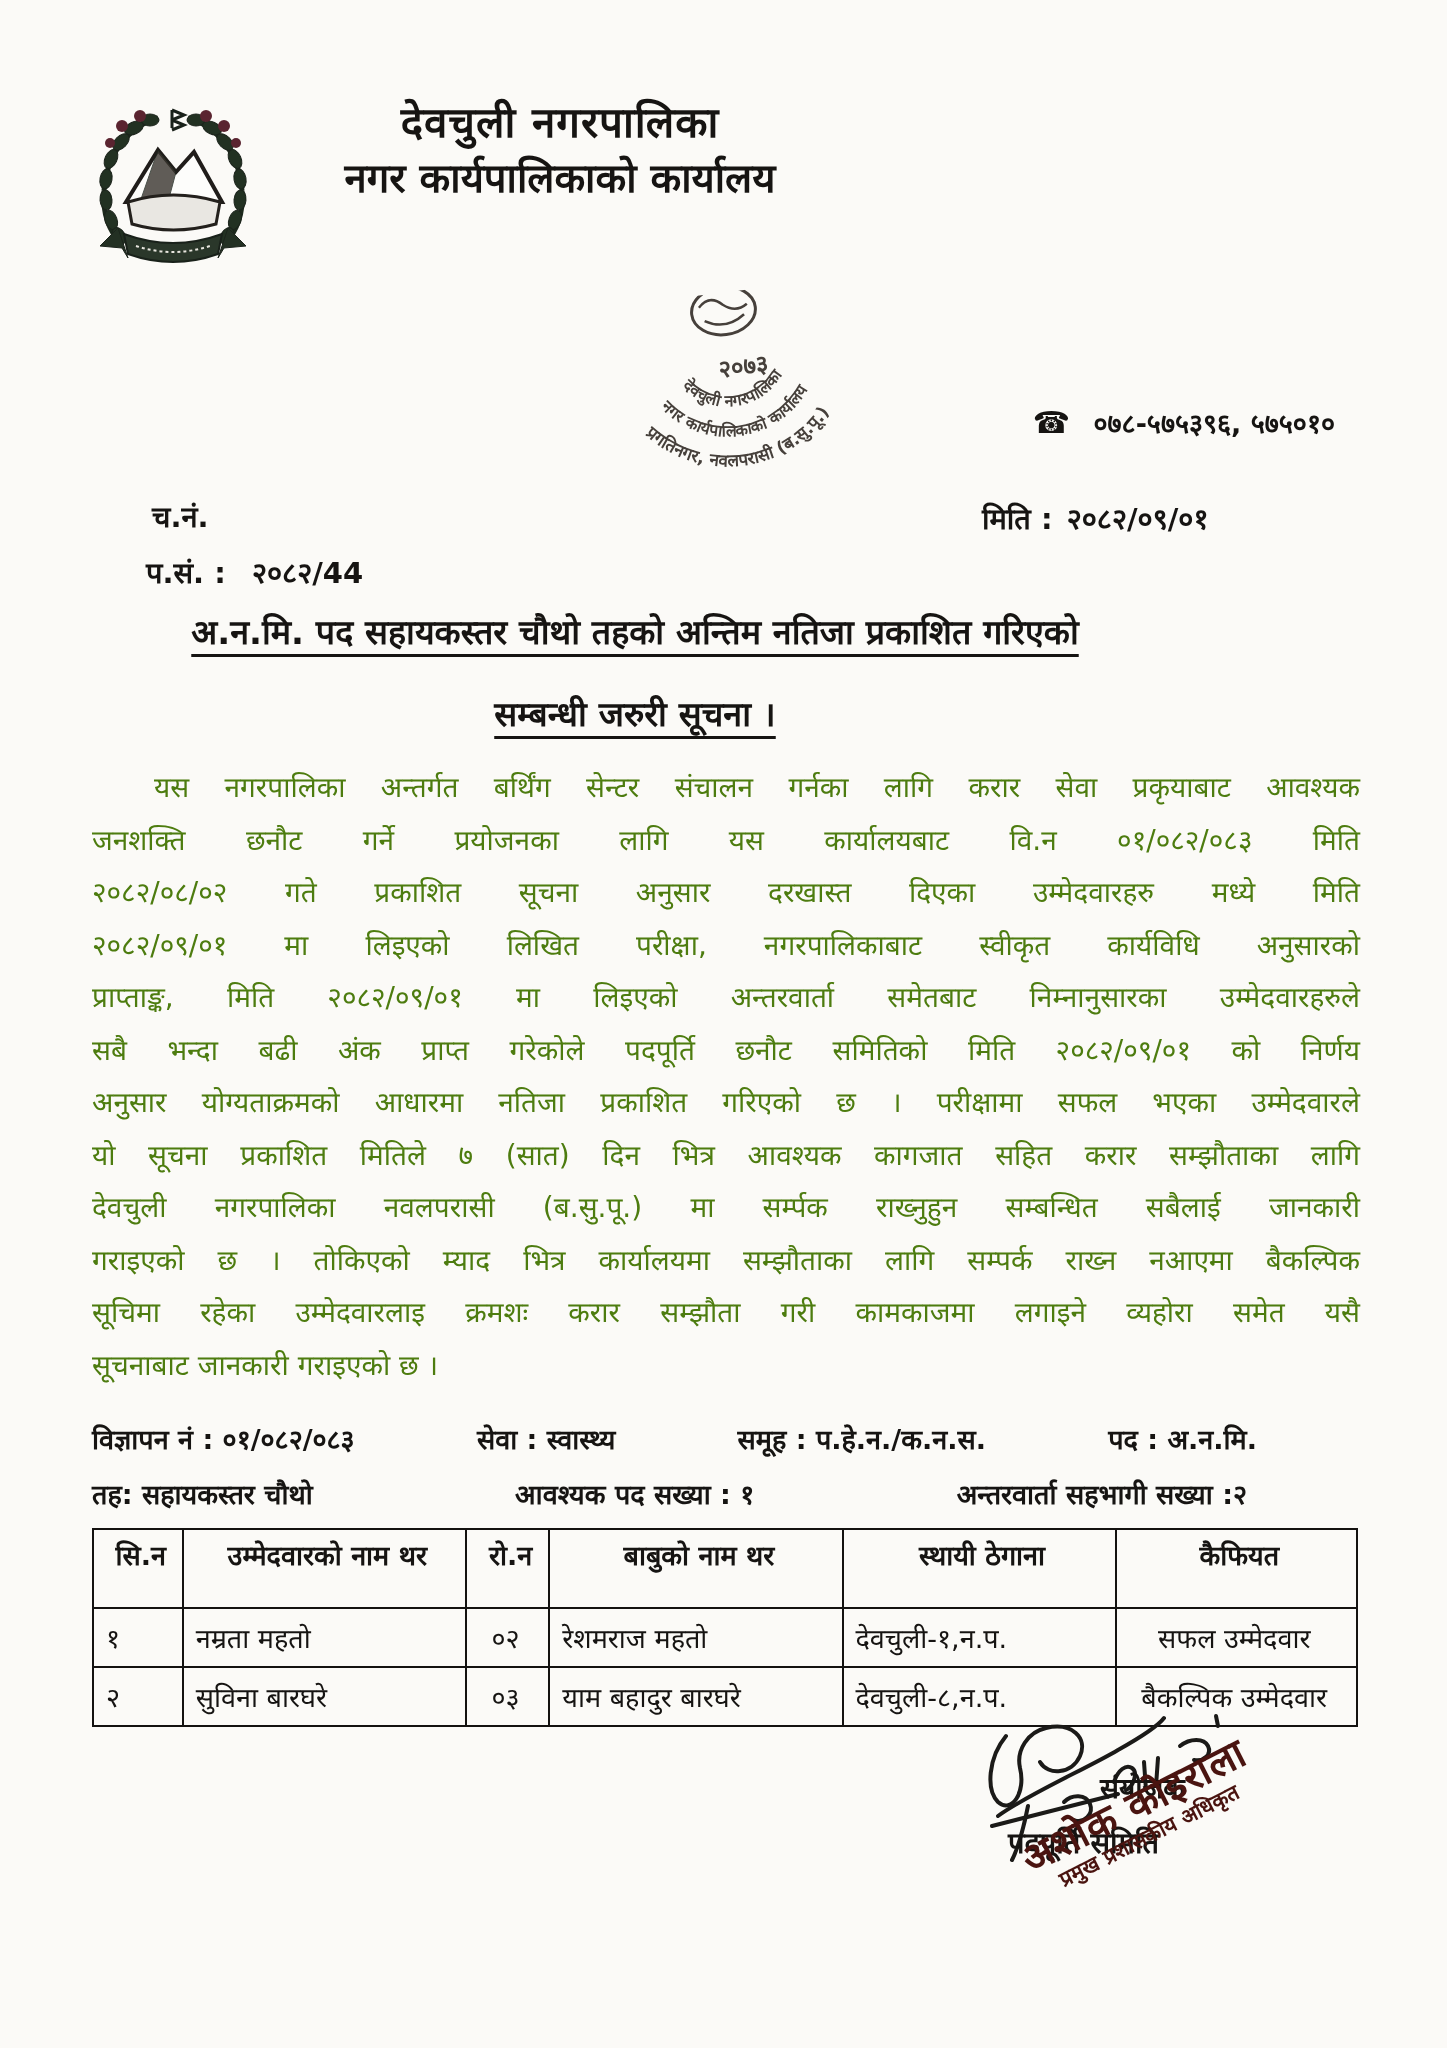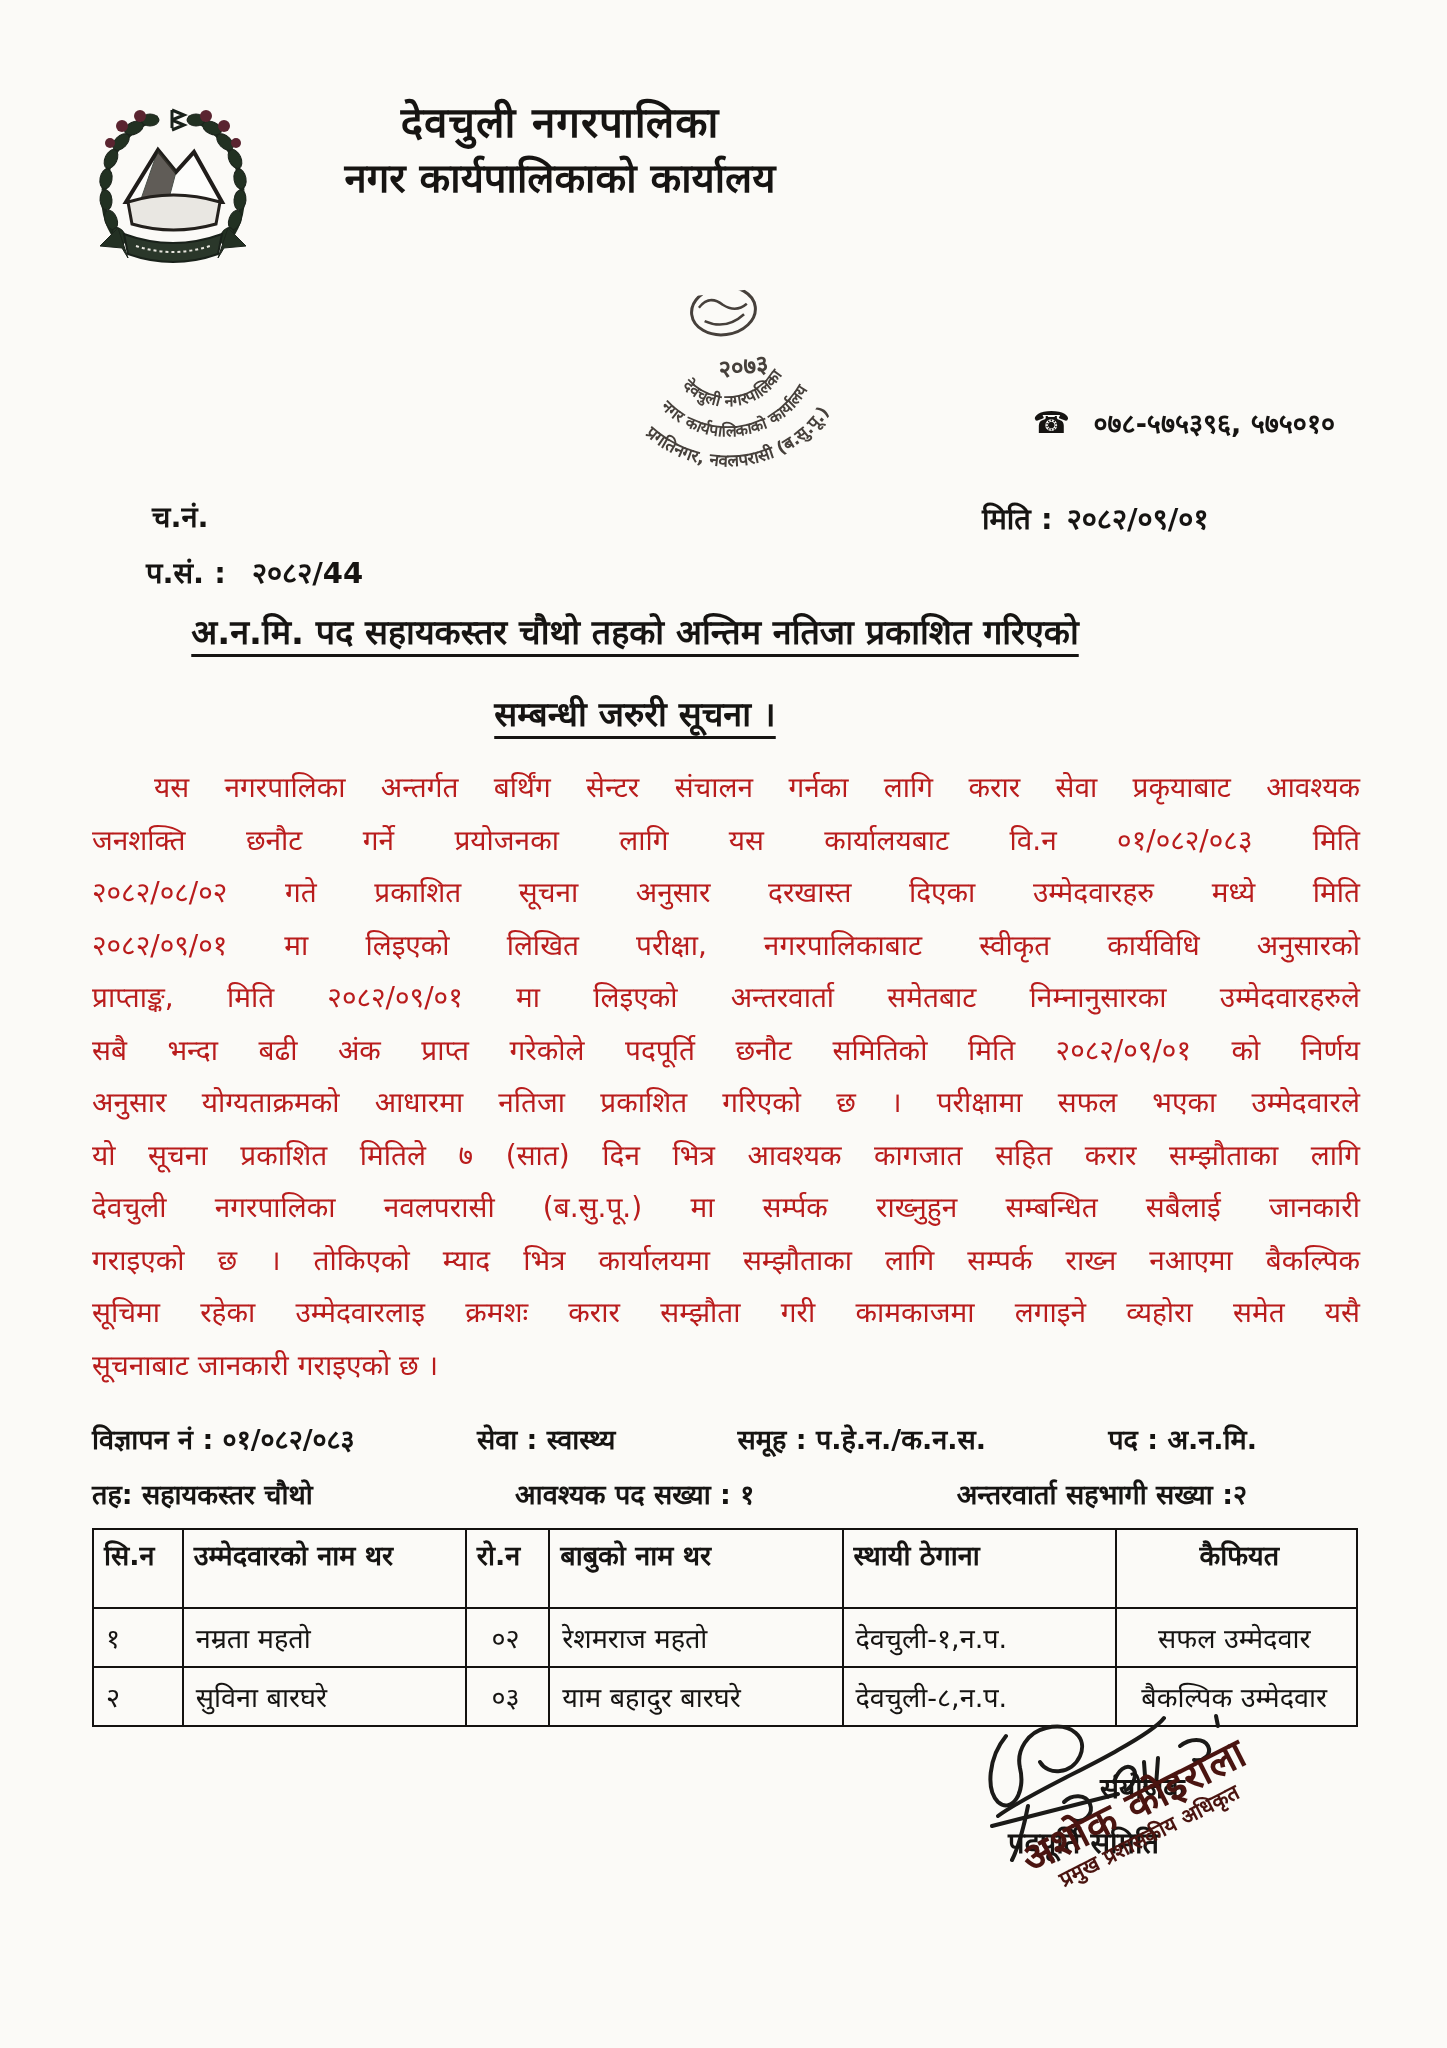--- a/index.html
+++ b/index.html
@@ -35,39 +35,39 @@
   
   .notice-title { position:absolute; left:0; top:608px; width:1270px; text-align:center; }
   .notice-title .t1, .notice-title .t2 {
     font-size:34px; font-weight:bold;
     text-decoration:underline; text-decoration-thickness:2.5px; text-underline-offset:10px;
   }
   .notice-title .t2 { display:inline-block; margin-top:36px; }
 
   
   .body-text { position:absolute; left:92px; top:762px; width:1268px;
-               font-size:28px; line-height:52.5px; color:#b91c1c; }
+               font-size:28px; line-height:52.5px; color:#4d7c0f; }
   .body-text .bline { text-align:justify; text-align-last:justify; white-space:normal; }
   .body-text .bline:nth-of-type(1) { text-indent:62px; }
   .body-text .bline:last-child { text-align-last:left; }
 
   
   .ad1 { position:absolute; left:92px; top:1420px; width:1165px;
          display:flex; justify-content:space-between;
          font-size:27px; font-weight:bold; }
   .ad2 { position:absolute; left:92px; top:1475px; width:1155px;
          display:flex; justify-content:space-between;
          font-size:27px; font-weight:bold; }
 
   
   .result-table { position:absolute; left:92px; top:1528px; width:1266px;
                   border-collapse:collapse; table-layout:fixed;
                   font-size:27px; }
   .result-table th, .result-table td { border:2.5px solid #141210; overflow:hidden; }
-  .result-table th { font-weight:bold; text-align:left; vertical-align:top;
+  .result-table th { font-weight:bold; text-align:center; vertical-align:top;
                      padding:6px 4px 34px 10px; }
   .result-table th.c-sn { width:7.1%; }
   .result-table th.c-name { width:22.4%; }
   .result-table th.c-roll { width:6.6%; }
   .result-table th.c-father { width:23.2%;margin-top:16px; }
   .result-table th.c-addr { width:21.6%; }
   .result-table th.c-remark { width:19.1%; text-align:center; }
   .result-table td { padding:10px 4px 10px 12px; height:52px; vertical-align:middle; }
   .result-table td.td-roll { text-align:center; padding-left:0; }
   .result-table td.td-remark { text-align:center; padding-left:0; }

